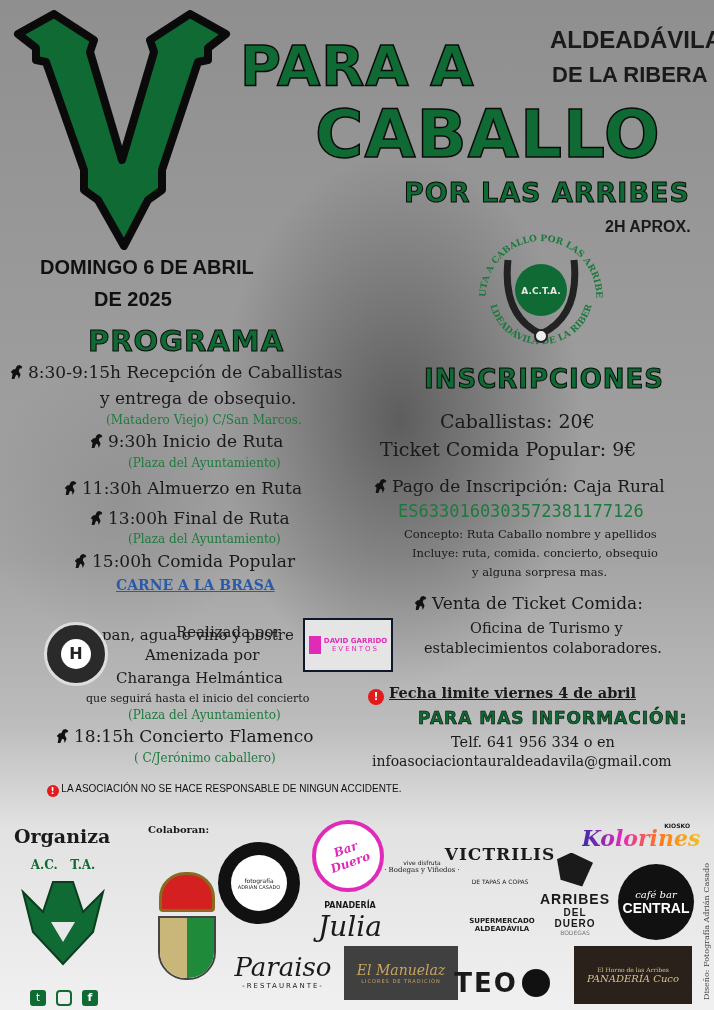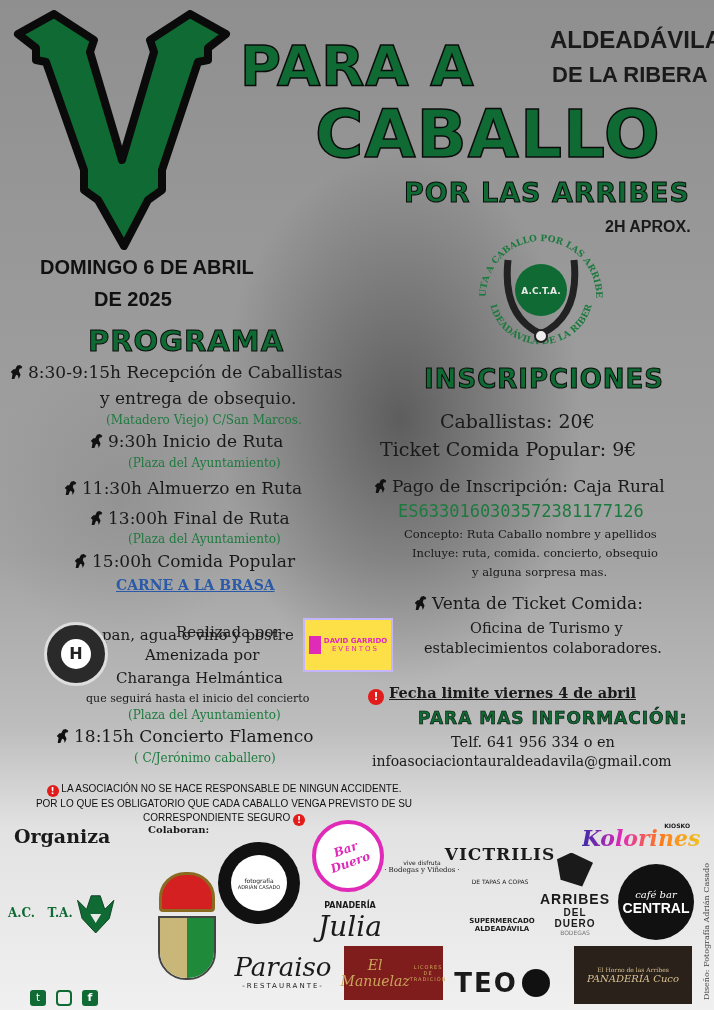--- a/index.html
+++ b/index.html
@@ -128,21 +128,21 @@
   <svg class="horse">
       <use href="#horse"></use>
     </svg><span>18:15h Concierto Flamenco</span>
 </div>
 <div class="abs loc" style="left:134px;top:751px;">( C/Jerónimo caballero)</div>
 
 <div class="logo" style="left:44px;top:622px;width:64px;height:64px;border-radius:50%;background:#2a2a2a;border:3px solid #ddd;">
   <div style="width:30px;height:30px;border-radius:50%;background:#fff;color:#222;font-weight:bold;font-size:16px;line-height:30px;font-family:'DejaVu Sans',sans-serif;">H</div>
 </div>
 
-<div class="logo" style="left:303px;top:618px;width:90px;height:54px;background:#fde047;border:2px solid #c4b5fd;flex-direction:column;">
+<div class="logo" style="left:303px;top:618px;width:90px;height:54px;background:#e5e5e5;border:2px solid #0f172a;flex-direction:column;">
   <div style="display:flex;align-items:center;gap:3px;">
     <div style="width:12px;height:18px;background:#e02ab8;"></div>
     <div>
       <div style="font-size:7px;font-weight:bold;color:#e02ab8;font-family:'DejaVu Sans',sans-serif;">DAVID GARRIDO</div>
       <div style="font-size:7px;color:#e02ab8;letter-spacing:2px;font-family:'DejaVu Sans',sans-serif;">EVENTOS</div>
     </div>
   </div>
 </div>
 
 <div class="abs slab" style="left:424px;top:364px;font-size:26px;-webkit-text-stroke:1px #0b0b0b;">INSCRIPCIONES</div>
@@ -169,27 +169,26 @@
 <div class="abs" style="left:368px;top:684px;font-size:14.5px;font-weight:bold;font-family:'DejaVu Serif',serif;">
   <span class="warn">!</span>
   <span style="text-decoration:underline;">Fecha limite viernes 4 de abril</span>
 </div>
 <div class="abs slab" style="left:418px;top:708px;font-size:17px;-webkit-text-stroke:0.6px #0b0b0b;">PARA MAS INFORMACIÓN:</div>
 <div class="abs serif" style="left:451px;top:734px;font-size:14.5px;">Telf. 641 956 334 o en</div>
 <div class="abs serif" style="left:372px;top:753px;font-size:14px;">infoasociaciontauraldeadavila@gmail.com</div>
 
 <div class="abs cond center" style="left:14px;top:782px;width:420px;font-size:10px;line-height:14px;color:#111;font-weight:normal;">
   <div><span class="warn" style="width:12px;height:12px;line-height:12px;font-size:9px;">!</span> <span>LA ASOCIACIÓN NO SE HACE RESPONSABLE DE NINGUN ACCIDENTE.</span></div>
-  <div><span>POR LO QUE ES OBLIGATORIO QUE CADA CABALLO VENGA PREVISTO DE SU CORRESPONDIENTE SEGURO</span> <span class="warn" style="width:12px;height:12px;line-height:12px;font-size:9px;">!</span></div>
 </div>
 
 <div class="abs" style="left:14px;top:825px;font-size:19px;font-weight:bold;font-family:'DejaVu Serif',serif;">Organiza</div>
 <div class="abs" style="left:148px;top:824px;font-size:10px;font-weight:bold;font-family:'DejaVu Serif',serif;">Colaboran:</div>
 
-<div class="logo" style="left:8px;top:848px;width:110px;height:130px;flex-direction:row;">
+<div class="logo" style="left:8px;top:848px;width:110px;height:130px;flex-direction:column;">
   <div style="font-size:12px;font-weight:bold;color:#0f6a33;font-family:'DejaVu Serif',serif;white-space:pre;">A.C.   T.A.</div>
   <svg width="100" height="96" viewBox="0 0 100 96">
     <path d="M10 20 L30 40 L40 10 L60 10 L70 40 L90 20 L80 60 L50 92 L20 60 Z" fill="#0f6a33" stroke="#0b3d1e" stroke-width="2"></path>
     <path d="M38 50 L50 70 L62 50 Z" fill="#e8e8e8"></path>
   </svg>
 </div>
 
 <div class="abs" style="left:30px;top:990px;display:flex;gap:10px;">
   <div style="width:16px;height:16px;background:#0f6a33;border-radius:3px;color:#fff;font-size:10px;text-align:center;line-height:16px;font-family:'DejaVu Sans',sans-serif;">t</div>
   <div style="width:16px;height:16px;border:2px solid #0f6a33;border-radius:4px;"></div>
@@ -223,21 +222,21 @@
 <div class="logo" style="left:382px;top:820px;width:80px;height:92px;flex-direction:column;">
   <div style="font-size:6px;font-family:'DejaVu Sans',sans-serif;">vive disfruta</div>
   <div style="font-size:7px;font-family:'DejaVu Serif',serif;">· Bodegas y Viñedos ·</div>
 </div>
 
 <div class="logo" style="left:300px;top:896px;width:100px;height:52px;flex-direction:column;">
   <div style="font-size:8px;font-weight:bold;font-family:'DejaVu Sans',sans-serif;">PANADERÍA</div>
   <div style="font-size:28px;font-style:italic;font-family:'DejaVu Serif',serif;">Julia</div>
 </div>
 
-<div class="logo" style="left:344px;top:946px;width:99px;height:54px;background:#7f1d1d;flex-direction:row;">
+<div class="logo" style="left:344px;top:946px;width:114px;height:54px;background:#404040;flex-direction:column;">
   <div style="font-size:14px;font-style:italic;color:#c9a45a;font-family:'DejaVu Serif',serif;">El Manuelaz</div>
   <div style="font-size:5px;color:#c9a45a;letter-spacing:1px;font-family:'DejaVu Sans',sans-serif;">LICORES DE TRADICIÓN</div>
 </div>
 
 <div class="logo" style="left:454px;top:822px;width:92px;height:62px;flex-direction:column;">
   <div style="font-size:17px;font-weight:bold;font-family:'DejaVu Serif',serif;letter-spacing:1px;margin-top:23px;">VICTRILIS</div>
   <div style="font-size:6px;font-family:'DejaVu Sans',sans-serif;margin-top:14px;">DE TAPAS A COPAS</div>
 </div>
 
 <div class="logo" style="left:452px;top:888px;width:100px;height:74px;flex-direction:column;">

